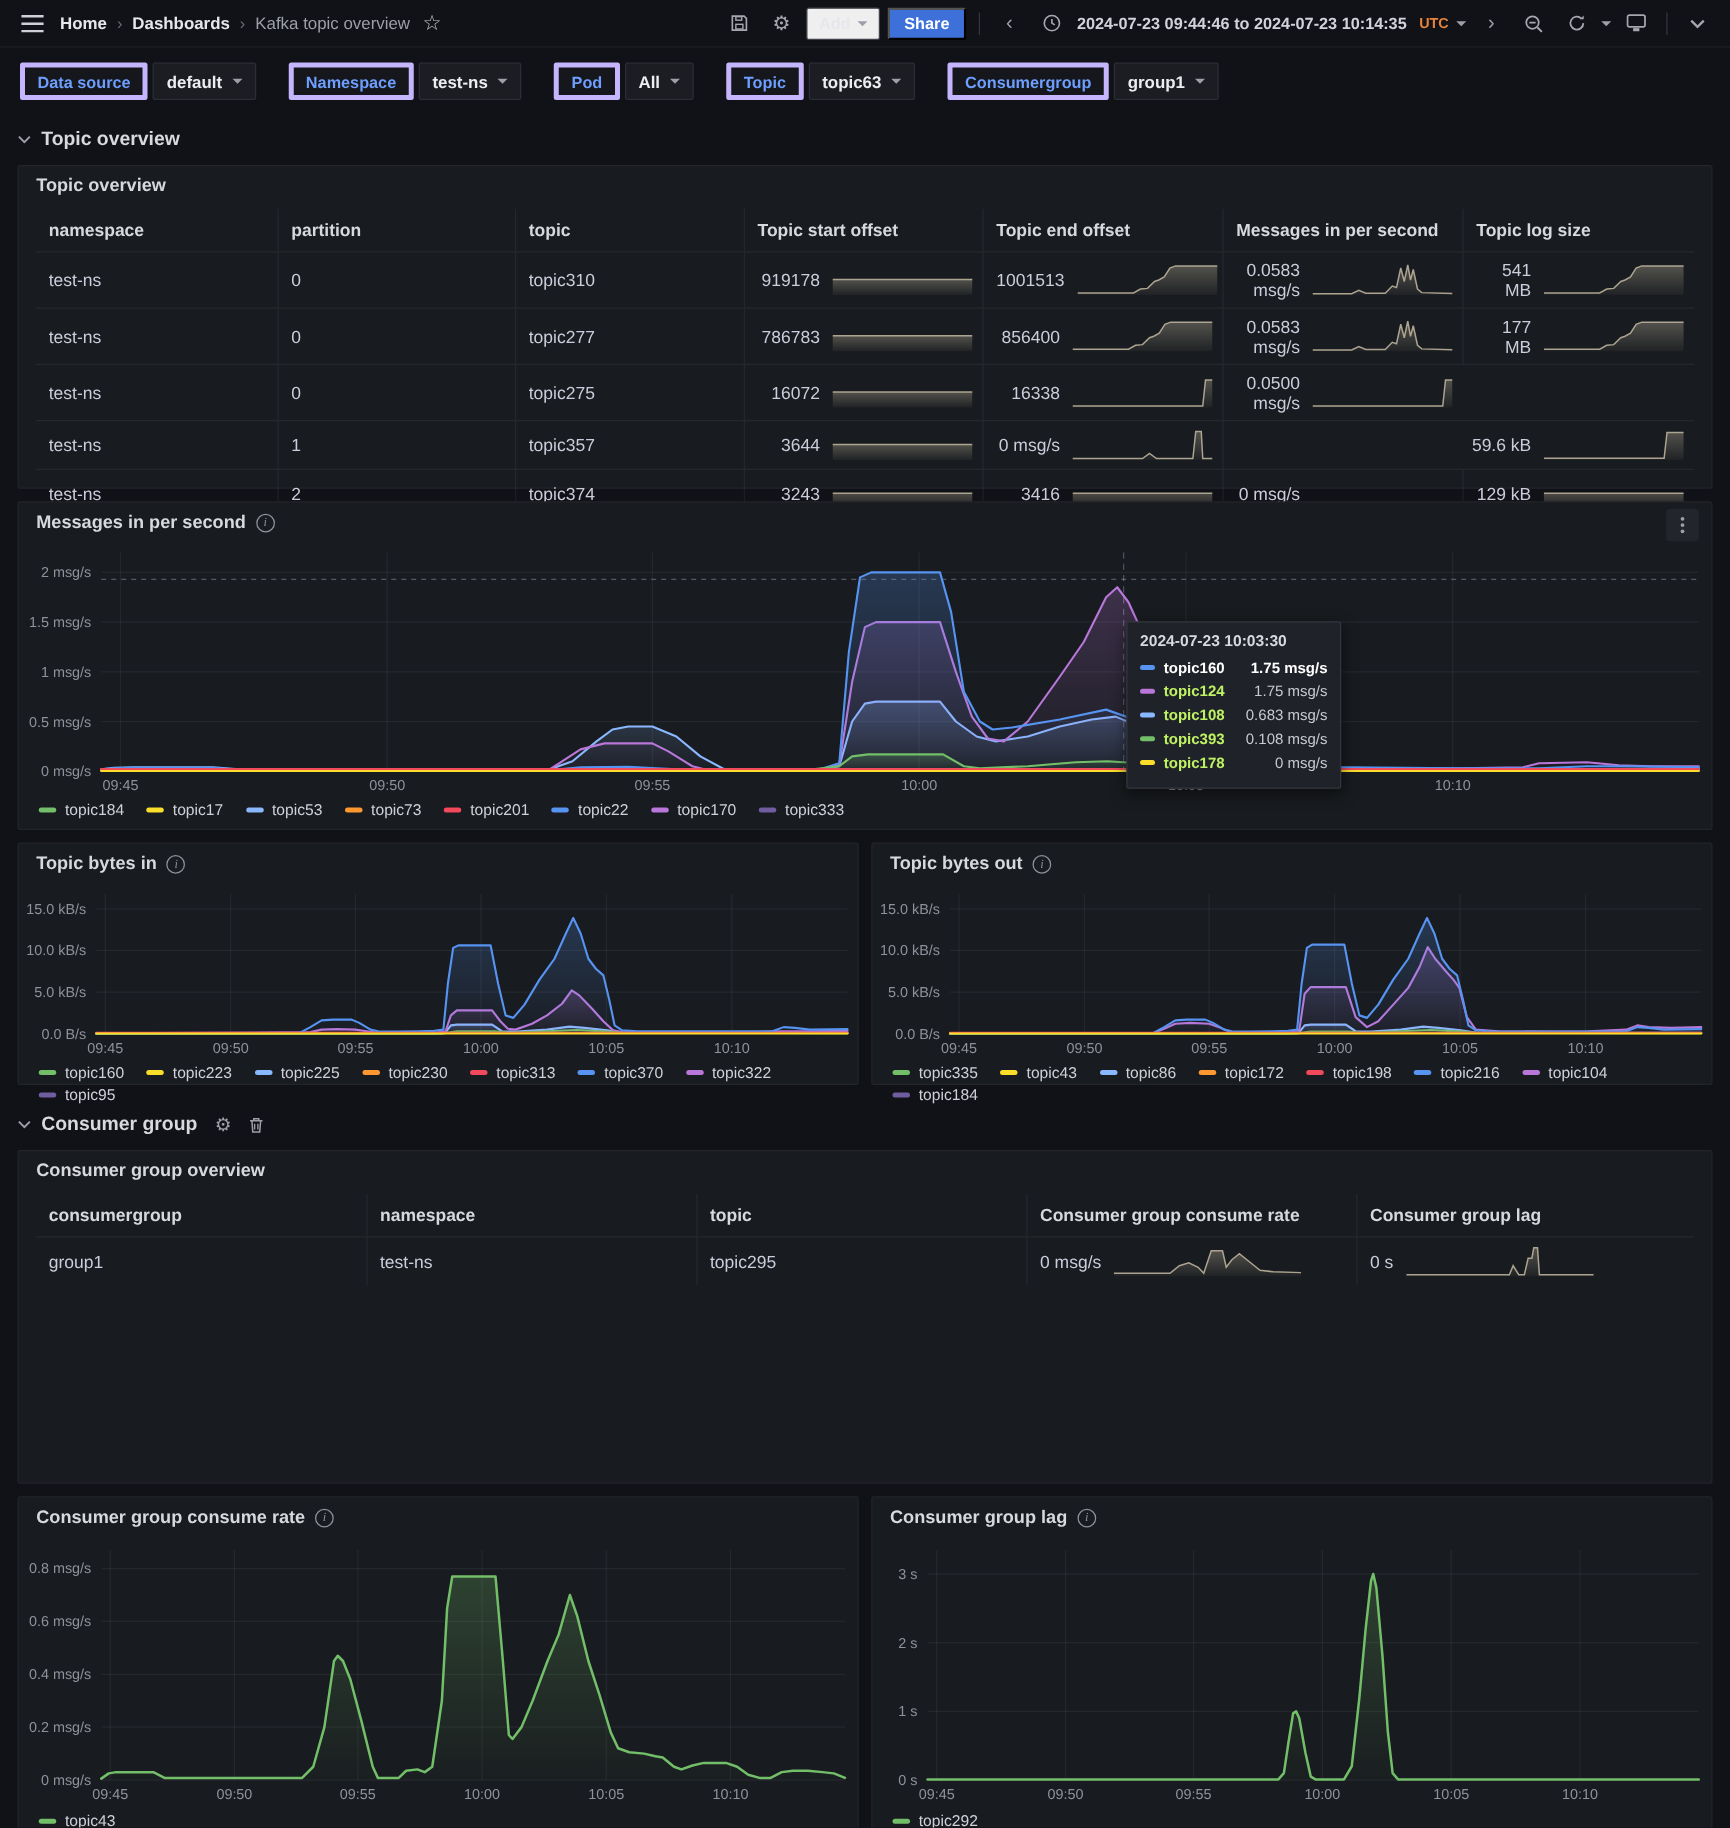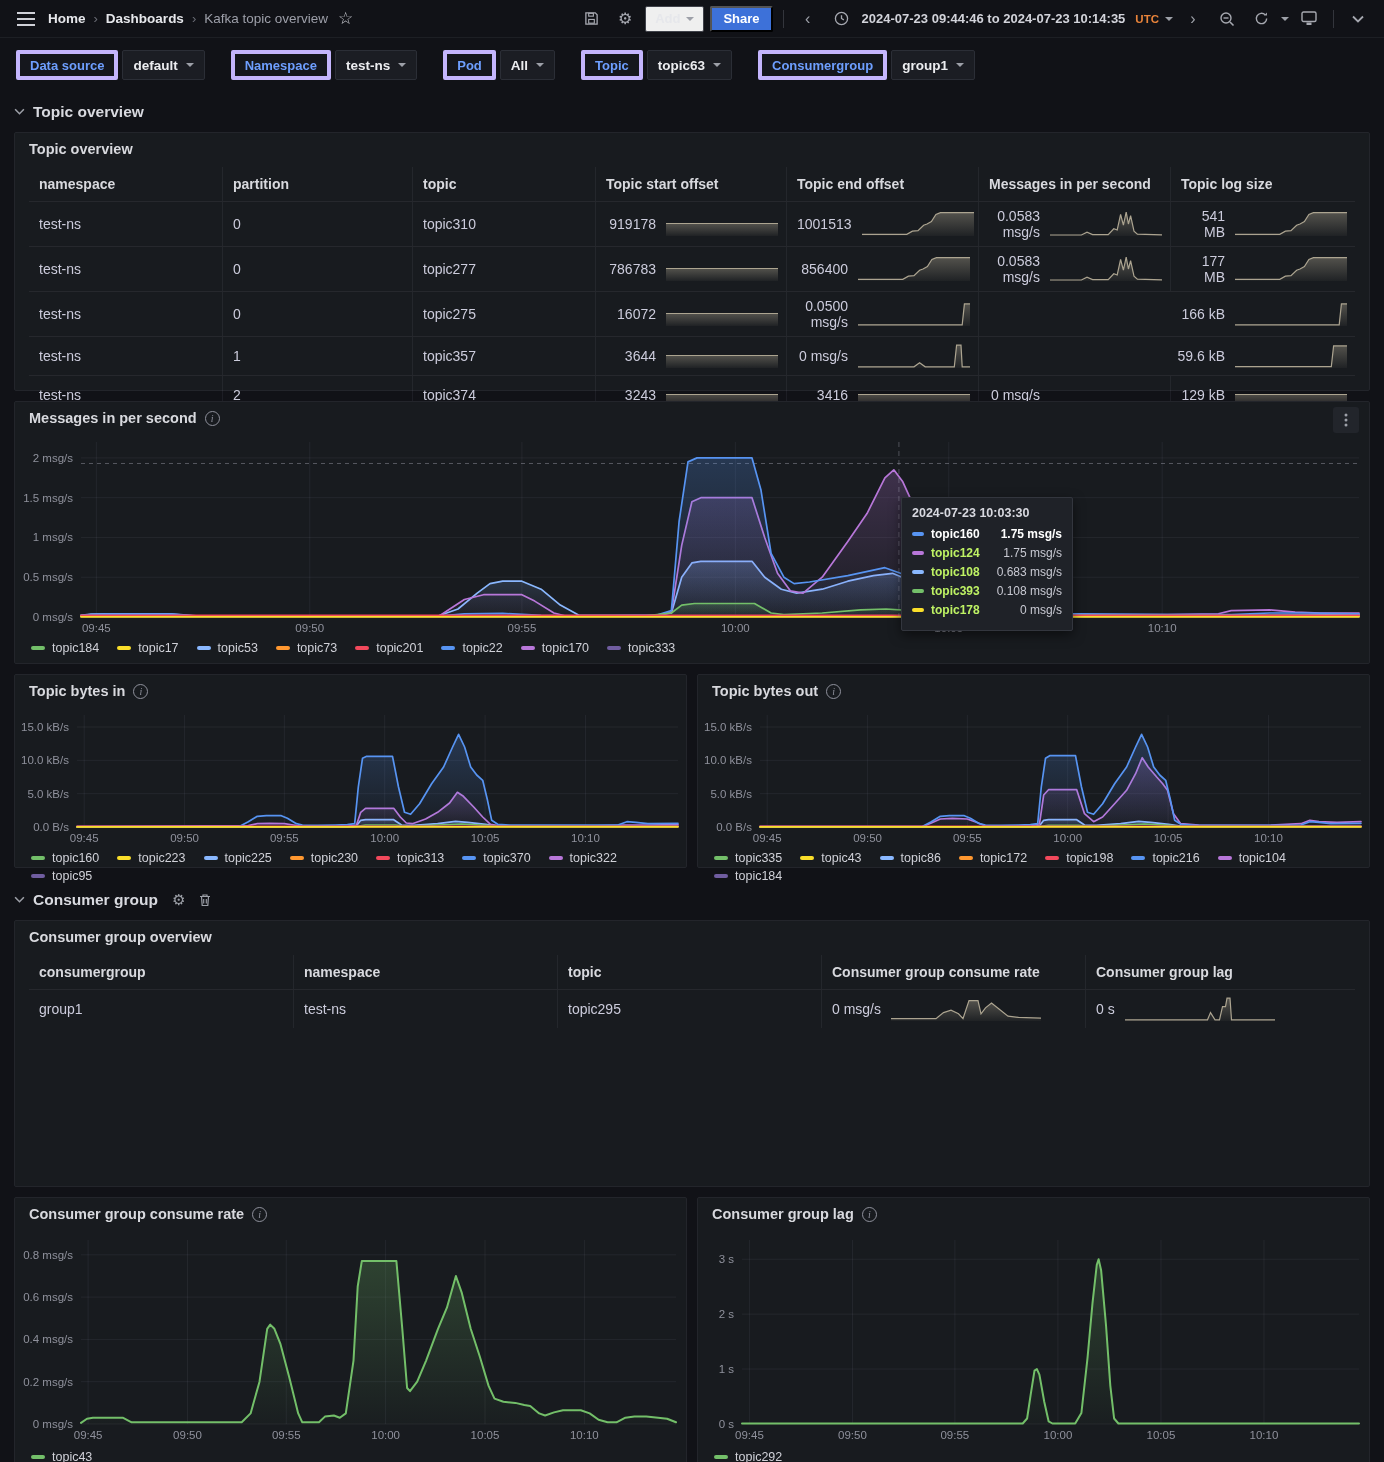--- a/index.html
+++ b/index.html
@@ -357,45 +357,45 @@
                     <stop offset="0" stop-color="#b3ab96" stop-opacity="0.38"></stop>
                     <stop offset="1" stop-color="#b3ab96" stop-opacity="0.05"></stop>
                   </linearGradient>
                 </defs>
                 <path d="M0.0 25 L0.0 12.5 L112.0 12.5 L112.0 25 Z" fill="url(#sg8)"></path>
                 <path d="M0.0 12.5 L112.0 12.5 " fill="none" stroke="#b3ab96" stroke-width="1.2" stroke-opacity="0.95"></path>
               </svg>
             </span>
           </div>
           <div class="td num" style="width: 192px; flex: 0 0 auto;">
+            <span class="cellval">16338</span>
+            <span class="spark">
+              <svg width="112" height="26">
+                <defs>
+                  <linearGradient id="sg9" x1="0" y1="0" x2="0" y2="1">
+                    <stop offset="0" stop-color="#b3ab96" stop-opacity="0.38"></stop>
+                    <stop offset="1" stop-color="#b3ab96" stop-opacity="0.05"></stop>
+                  </linearGradient>
+                </defs>
+                <path d="M0.0 25 L0.0 23.8 L104.2 23.8 L106.4 2.9 L112.0 2.9 L112.0 25 Z" fill="url(#sg9)"></path>
+                <path d="M0.0 23.8 L104.2 23.8 L106.4 2.9 L112.0 2.9 " fill="none" stroke="#b3ab96" stroke-width="1.2" stroke-opacity="0.95"></path>
+              </svg>
+            </span>
+          </div>
+          <div class="td num" style="width: 192px; flex: 0 0 auto;">
             <span class="cellval">0.0500 msg/s</span>
             <span class="spark">
               <svg width="112" height="26">
                 <defs>
                   <linearGradient id="sg10" x1="0" y1="0" x2="0" y2="1">
                     <stop offset="0" stop-color="#b3ab96" stop-opacity="0.38"></stop>
                     <stop offset="1" stop-color="#b3ab96" stop-opacity="0.05"></stop>
                   </linearGradient>
                 </defs>
                 <path d="M0.0 25 L0.0 23.8 L104.2 23.8 L106.4 2.9 L112.0 2.9 L112.0 25 Z" fill="url(#sg10)"></path>
-                <path d="M0.0 23.8 L104.2 23.8 L106.4 2.9 L112.0 2.9 " fill="none" stroke="#b3ab96" stroke-width="1.2" stroke-opacity="0.95"></path>
-              </svg>
-            </span>
-          </div>
-          <div class="td num" style="width: 183px; flex: 1 1 0%;">
-            <span class="cellval">166 kB</span>
-            <span class="spark">
-              <svg width="112" height="26">
-                <defs>
-                  <linearGradient id="sg11" x1="0" y1="0" x2="0" y2="1">
-                    <stop offset="0" stop-color="#b3ab96" stop-opacity="0.38"></stop>
-                    <stop offset="1" stop-color="#b3ab96" stop-opacity="0.05"></stop>
-                  </linearGradient>
-                </defs>
-                <path d="M0.0 25 L0.0 23.8 L104.2 23.8 L106.4 2.9 L112.0 2.9 L112.0 25 Z" fill="url(#sg11)"></path>
                 <path d="M0.0 23.8 L104.2 23.8 L106.4 2.9 L112.0 2.9 " fill="none" stroke="#b3ab96" stroke-width="1.2" stroke-opacity="0.95"></path>
               </svg>
             </span>
           </div>
         </div>
         <div class="trow">
           <div class="td" style="width: 193px; flex: 0 0 auto;">test-ns</div>
           <div class="td" style="width: 190px; flex: 0 0 auto;">1</div>
           <div class="td" style="width: 183px; flex: 0 0 auto;">topic357</div>
           <div class="td num" style="width: 191px; flex: 0 0 auto;">

